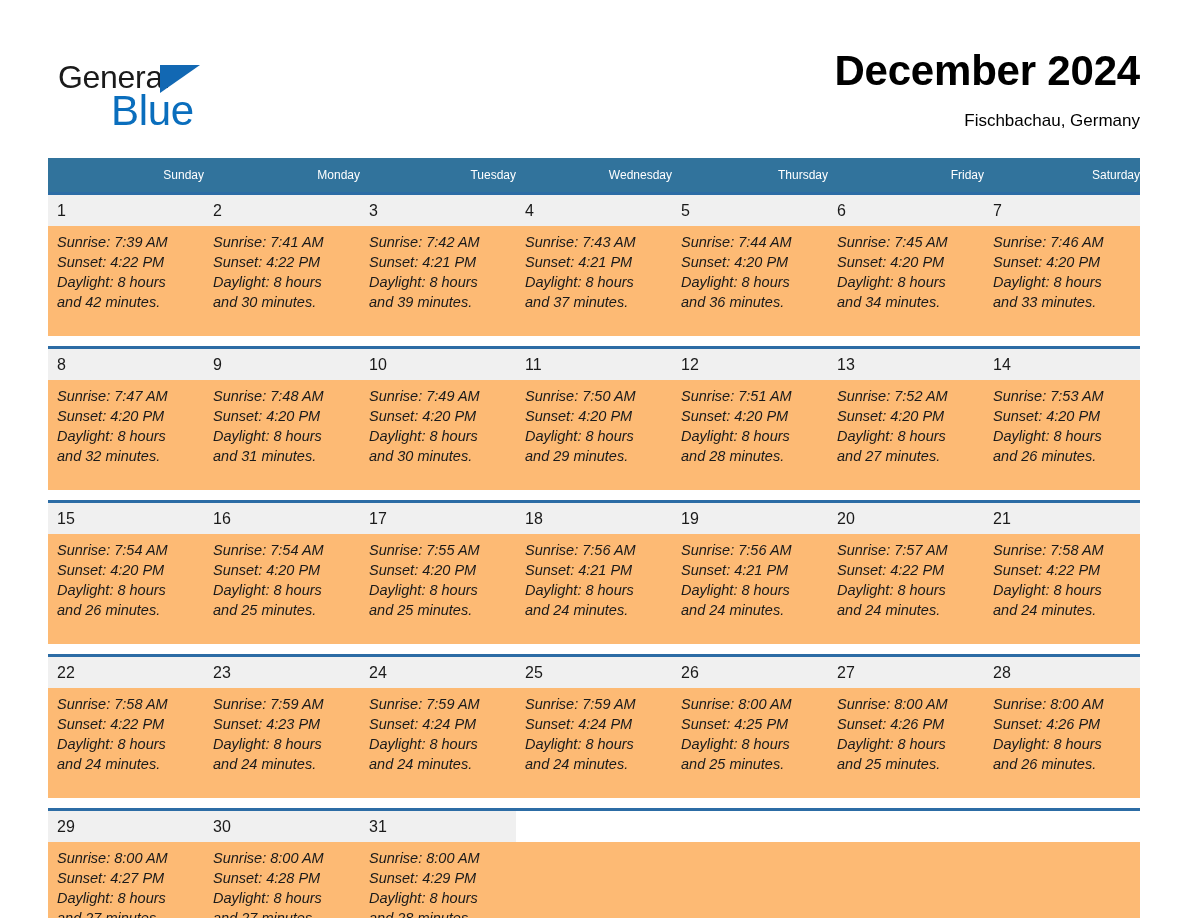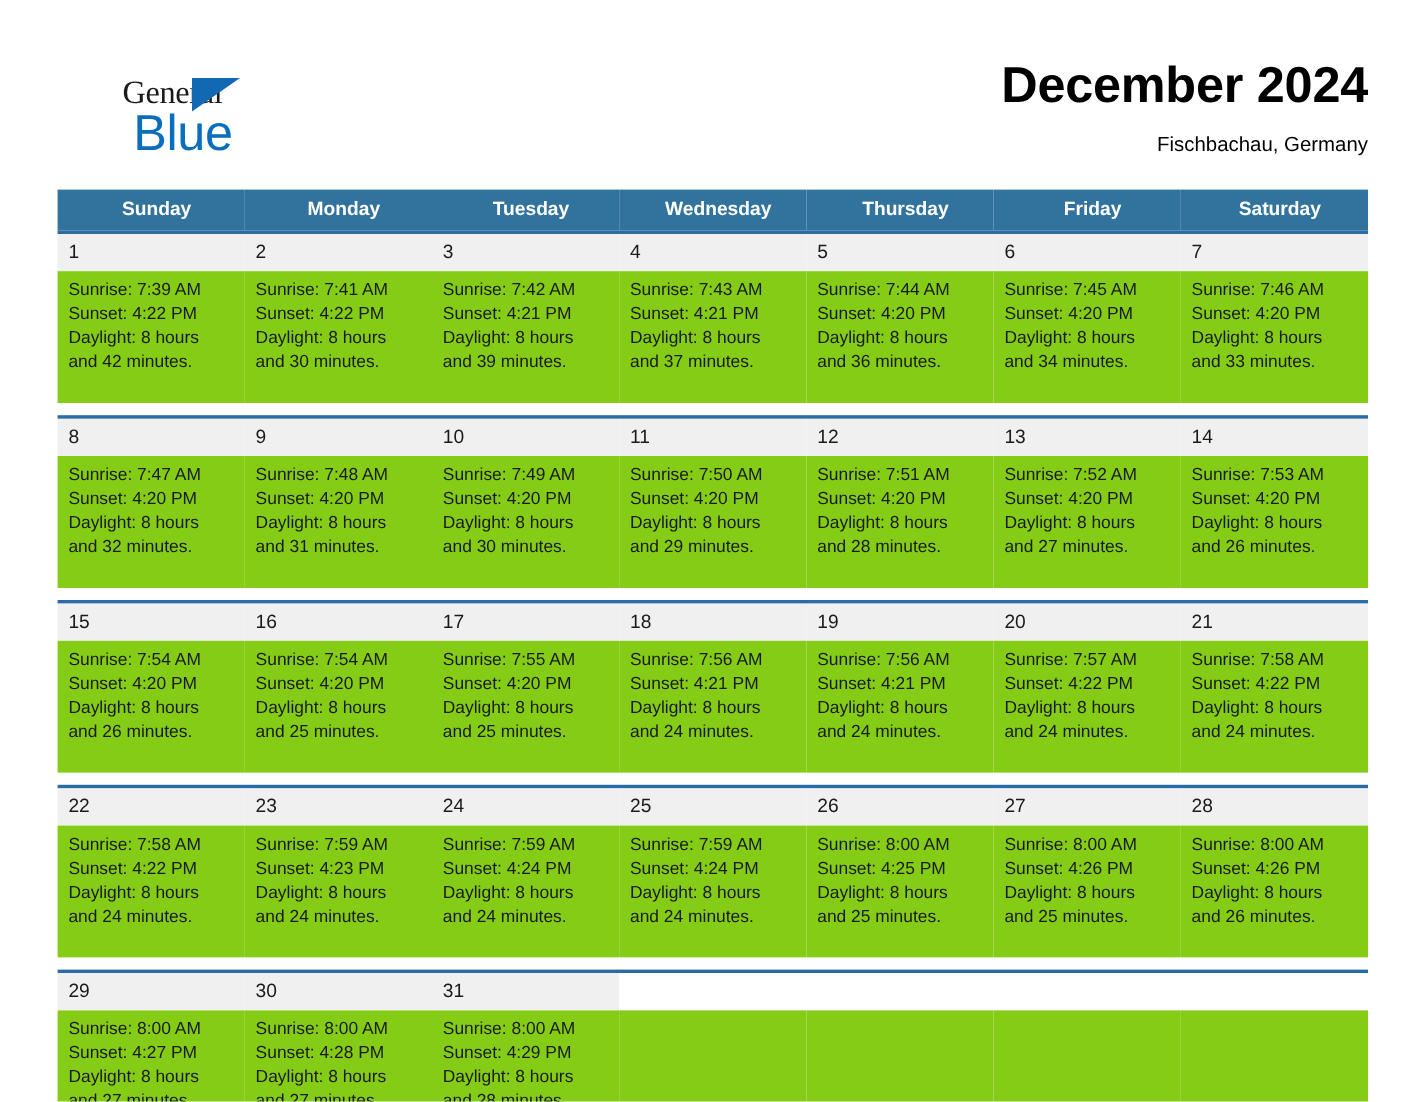--- a/index.html
+++ b/index.html
@@ -34,26 +34,25 @@
     position: absolute;
     left: 10px;
     top: 8px;
     width: 200px;
     height: 80px;
   }
   .brand-general {
     position: absolute;
     left: 0;
     top: 6px;
-    font-size: 27px;
+    font-size: 32px;
     line-height: 35px;
     letter-spacing: -0.3px;
     color: #1a1a1a;
-    font-family: Liberation Serif, serif;
-    margin-left: 44px;
+    font-family: Liberation Sans, sans-serif;
   }
   .brand-tri {
     position: absolute;
     left: 102px;
     top: 11px;
     width: 0;
     height: 0;
     border-left: 40px solid #1268b3;
     border-bottom: 28px solid transparent;
   }
@@ -95,23 +94,23 @@
     position: absolute;
     left: 48px;
     top: 158px;
     width: 1092px;
     border-collapse: collapse;
     table-layout: fixed;
   }
   .calendar th {
     background: #31739c;
     color: #ffffff;
-    font-weight: bold;
-    font-size: 16px;
-    text-align: center;
+    font-weight: normal;
+    font-size: 12px;
+    text-align: right;
     padding: 6px 0 7px 9px;
     border: none;
     height: 21px;
     vertical-align: middle;
   }
   .calendar td {
     vertical-align: top;
     padding: 0;
     border: none;
     width: 156px;
@@ -121,26 +120,27 @@
     font-size: 16px;
     color: #1a1a1a;
     padding: 5px 0 4px 9px;
     height: 22px;
     line-height: 22px;
   }
   .daynum-row td.empty {
     background: #ffffff;
   }
   .info-row td {
-    background: #84cc16;
+    background: #fdba74;
     font-size: 14.5px;
     line-height: 20px;
     color: #1a1a1a;
     padding: 6px 6px 14px 9px;
     height: 90px;
+    font-style: italic;
   }
   .sep-row td {
     padding: 0;
     height: 3px;
     line-height: 0;
     font-size: 0;
   }
   .sep-row td .sepline {
     height: 3px;
     background: #2c6ca5;

